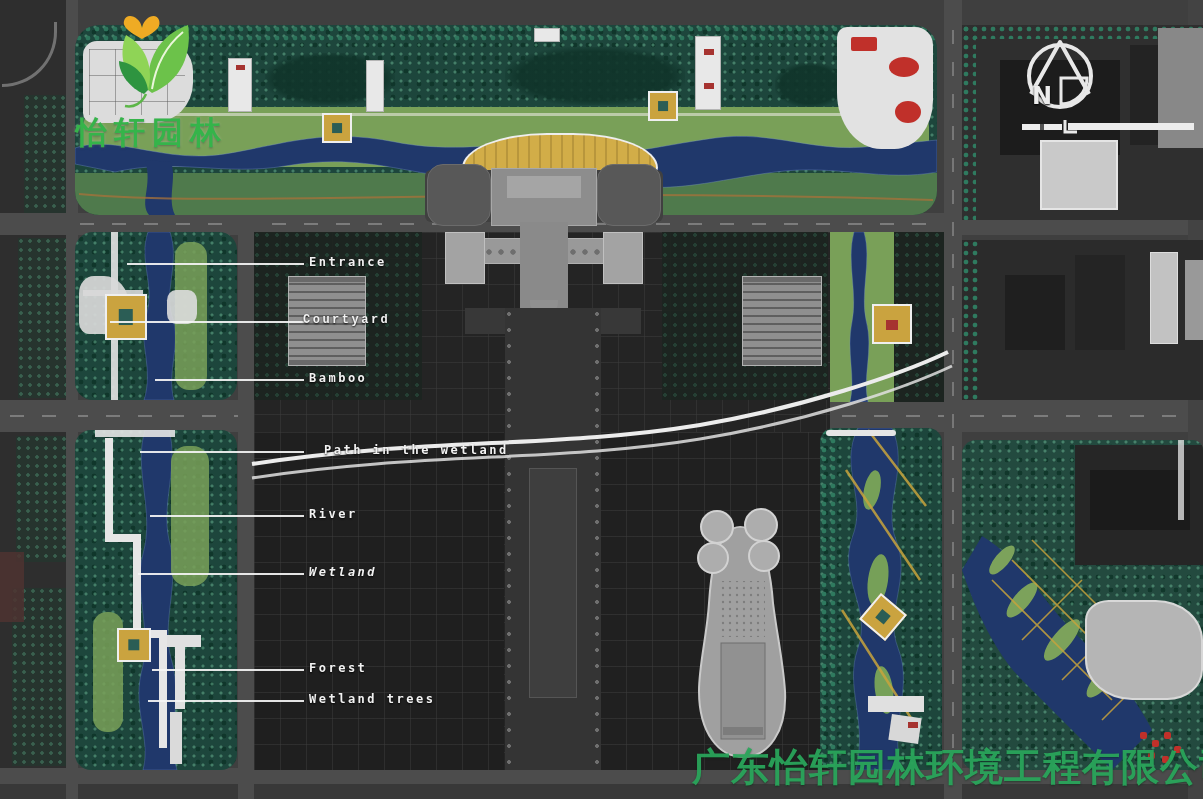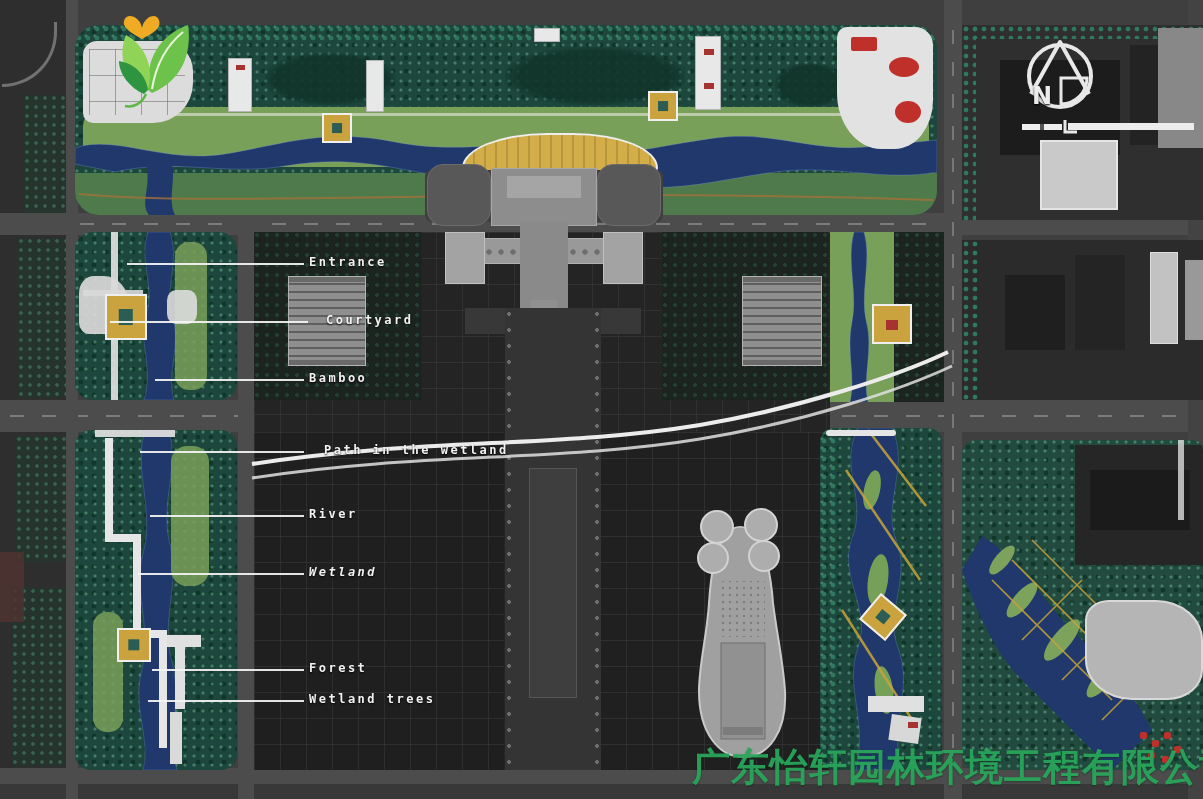--- a/index.html
+++ b/index.html
@@ -265,21 +265,21 @@
 
   <svg class="abs" style="left:0;top:0;z-index:7;pointer-events:none;" width="1203" height="799" viewBox="0 0 1203 799">
     <path d="M252,464 C420,438 560,448 700,425 C800,408 900,375 948,352" fill="none" stroke="#ececec" stroke-width="4"></path>
     <path d="M252,478 C420,452 560,462 700,439 C810,421 905,388 952,366" fill="none" stroke="#e0e0e0" stroke-width="3" opacity=".85"></path>
   </svg>
 
   <div class="abs" style="left:0;top:0;width:1203px;height:799px;z-index:40;pointer-events:none;">
       <div class="leader-line" style="left: 127px; top: 263px; width: 177px;"></div>
       <div class="plan-label" style="left: 309px; top: 255px;">Entrance</div>
       <div class="leader-line" style="left: 110px; top: 321px; width: 198px;"></div>
-      <div class="plan-label" style="left: 326px; top: 313px;">Courtyard</div>
+      <div class="plan-label" style="left: 303px; top: 313px; font-family: Liberation Mono, monospace;">Courtyard</div>
       <div class="leader-line" style="left: 155px; top: 379px; width: 149px;"></div>
       <div class="plan-label" style="left: 309px; top: 371px;">Bamboo</div>
       <div class="leader-line" style="left: 140px; top: 451px; width: 164px;"></div>
       <div class="plan-label" style="left: 324px; top: 443px;">Path in the wetland</div>
       <div class="leader-line" style="left: 150px; top: 515px; width: 154px;"></div>
       <div class="plan-label" style="left: 309px; top: 507px;">River</div>
       <div class="leader-line" style="left: 138px; top: 573px; width: 166px;"></div>
       <div class="plan-label" style="left: 309px; top: 565px; font-style: italic;">Wetland</div>
       <div class="leader-line" style="left: 152px; top: 669px; width: 152px;"></div>
       <div class="plan-label" style="left: 309px; top: 661px;">Forest</div>
@@ -288,16 +288,17 @@
     </div>
 
   <svg class="abs" style="left:90px;top:2px;z-index:50;" width="130" height="115" viewBox="0 0 130 115">
     <path d="M52,26 C50,14 36,10 34,19 C32,26 43,32 52,37 C61,32 72,27 69,18 C66,10 54,15 52,26 Z" fill="#efab24"></path>
     <path d="M58,88 C56,58 68,34 98,23 C102,52 92,78 62,91 Z" fill="#6cc24a"></path>
     <path d="M62,87 C66,62 76,44 93,30" fill="none" stroke="#eaf6da" stroke-width="2"></path>
     <path d="M50,90 C34,74 28,52 36,33 C56,44 64,66 58,88 Z" fill="#8fd456"></path>
     <path d="M54,92 C40,86 29,72 29,59 C46,62 56,74 58,88 Z" fill="#2e9440"></path>
     <path d="M56,92 C52,101 44,106 35,104" fill="none" stroke="#5cb648" stroke-width="2.5"></path>
   </svg>
+  <div class="abs" id="logo-text" style="left:76px;top:112px;z-index:50;">怡轩园林</div>
 
   <div class="abs" id="watermark" style="left:692px;top:742px;z-index:50;">广东怡轩园林环境工程有限公司</div>
 
 </div>
 
 </body></html>

